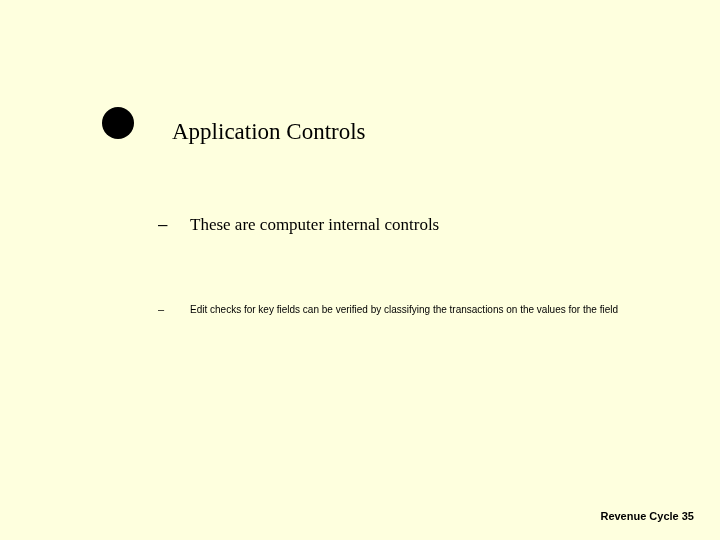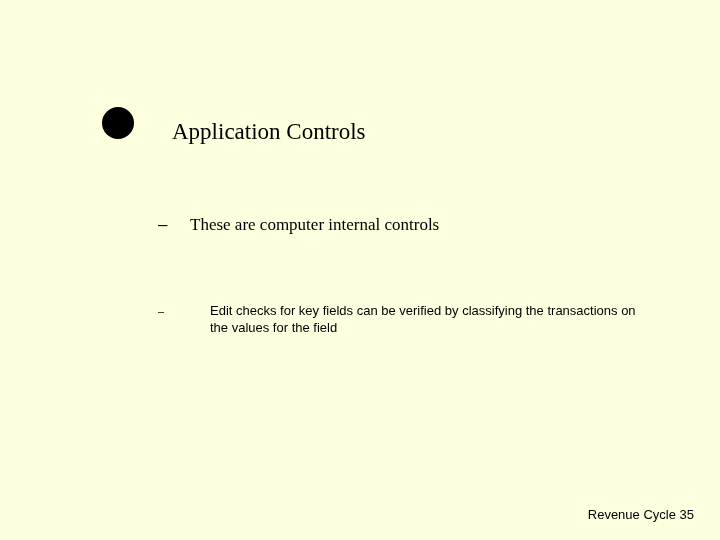--- a/index.html
+++ b/index.html
@@ -57,32 +57,31 @@
     align-items: baseline;
     margin-left: 40px;
   }
   .dash3 {
     font-size: 11px;
     font-family: Arial, sans-serif;
     flex: 0 0 auto;
     width: 24px;
   }
   .level3-text {
-    font-size: 13px;
+    font-size: 10px;
     font-family: Arial, Helvetica, sans-serif;
     line-height: 1.3;
-    margin-left: 20px;
   }
   .footer {
     position: absolute;
     bottom: 18px;
     right: 26px;
     font-family: Arial, Helvetica, sans-serif;
-    font-size: 13px;
-    font-weight: normal;
+    font-size: 11px;
+    font-weight: bold;
     color: #000;
   }
 </style>
 </head>
 <body>
 
 <div class="content">
   <div class="level1-item">
     <div class="bullet-disc"></div>
     <div class="level1-text">Application Controls</div>

